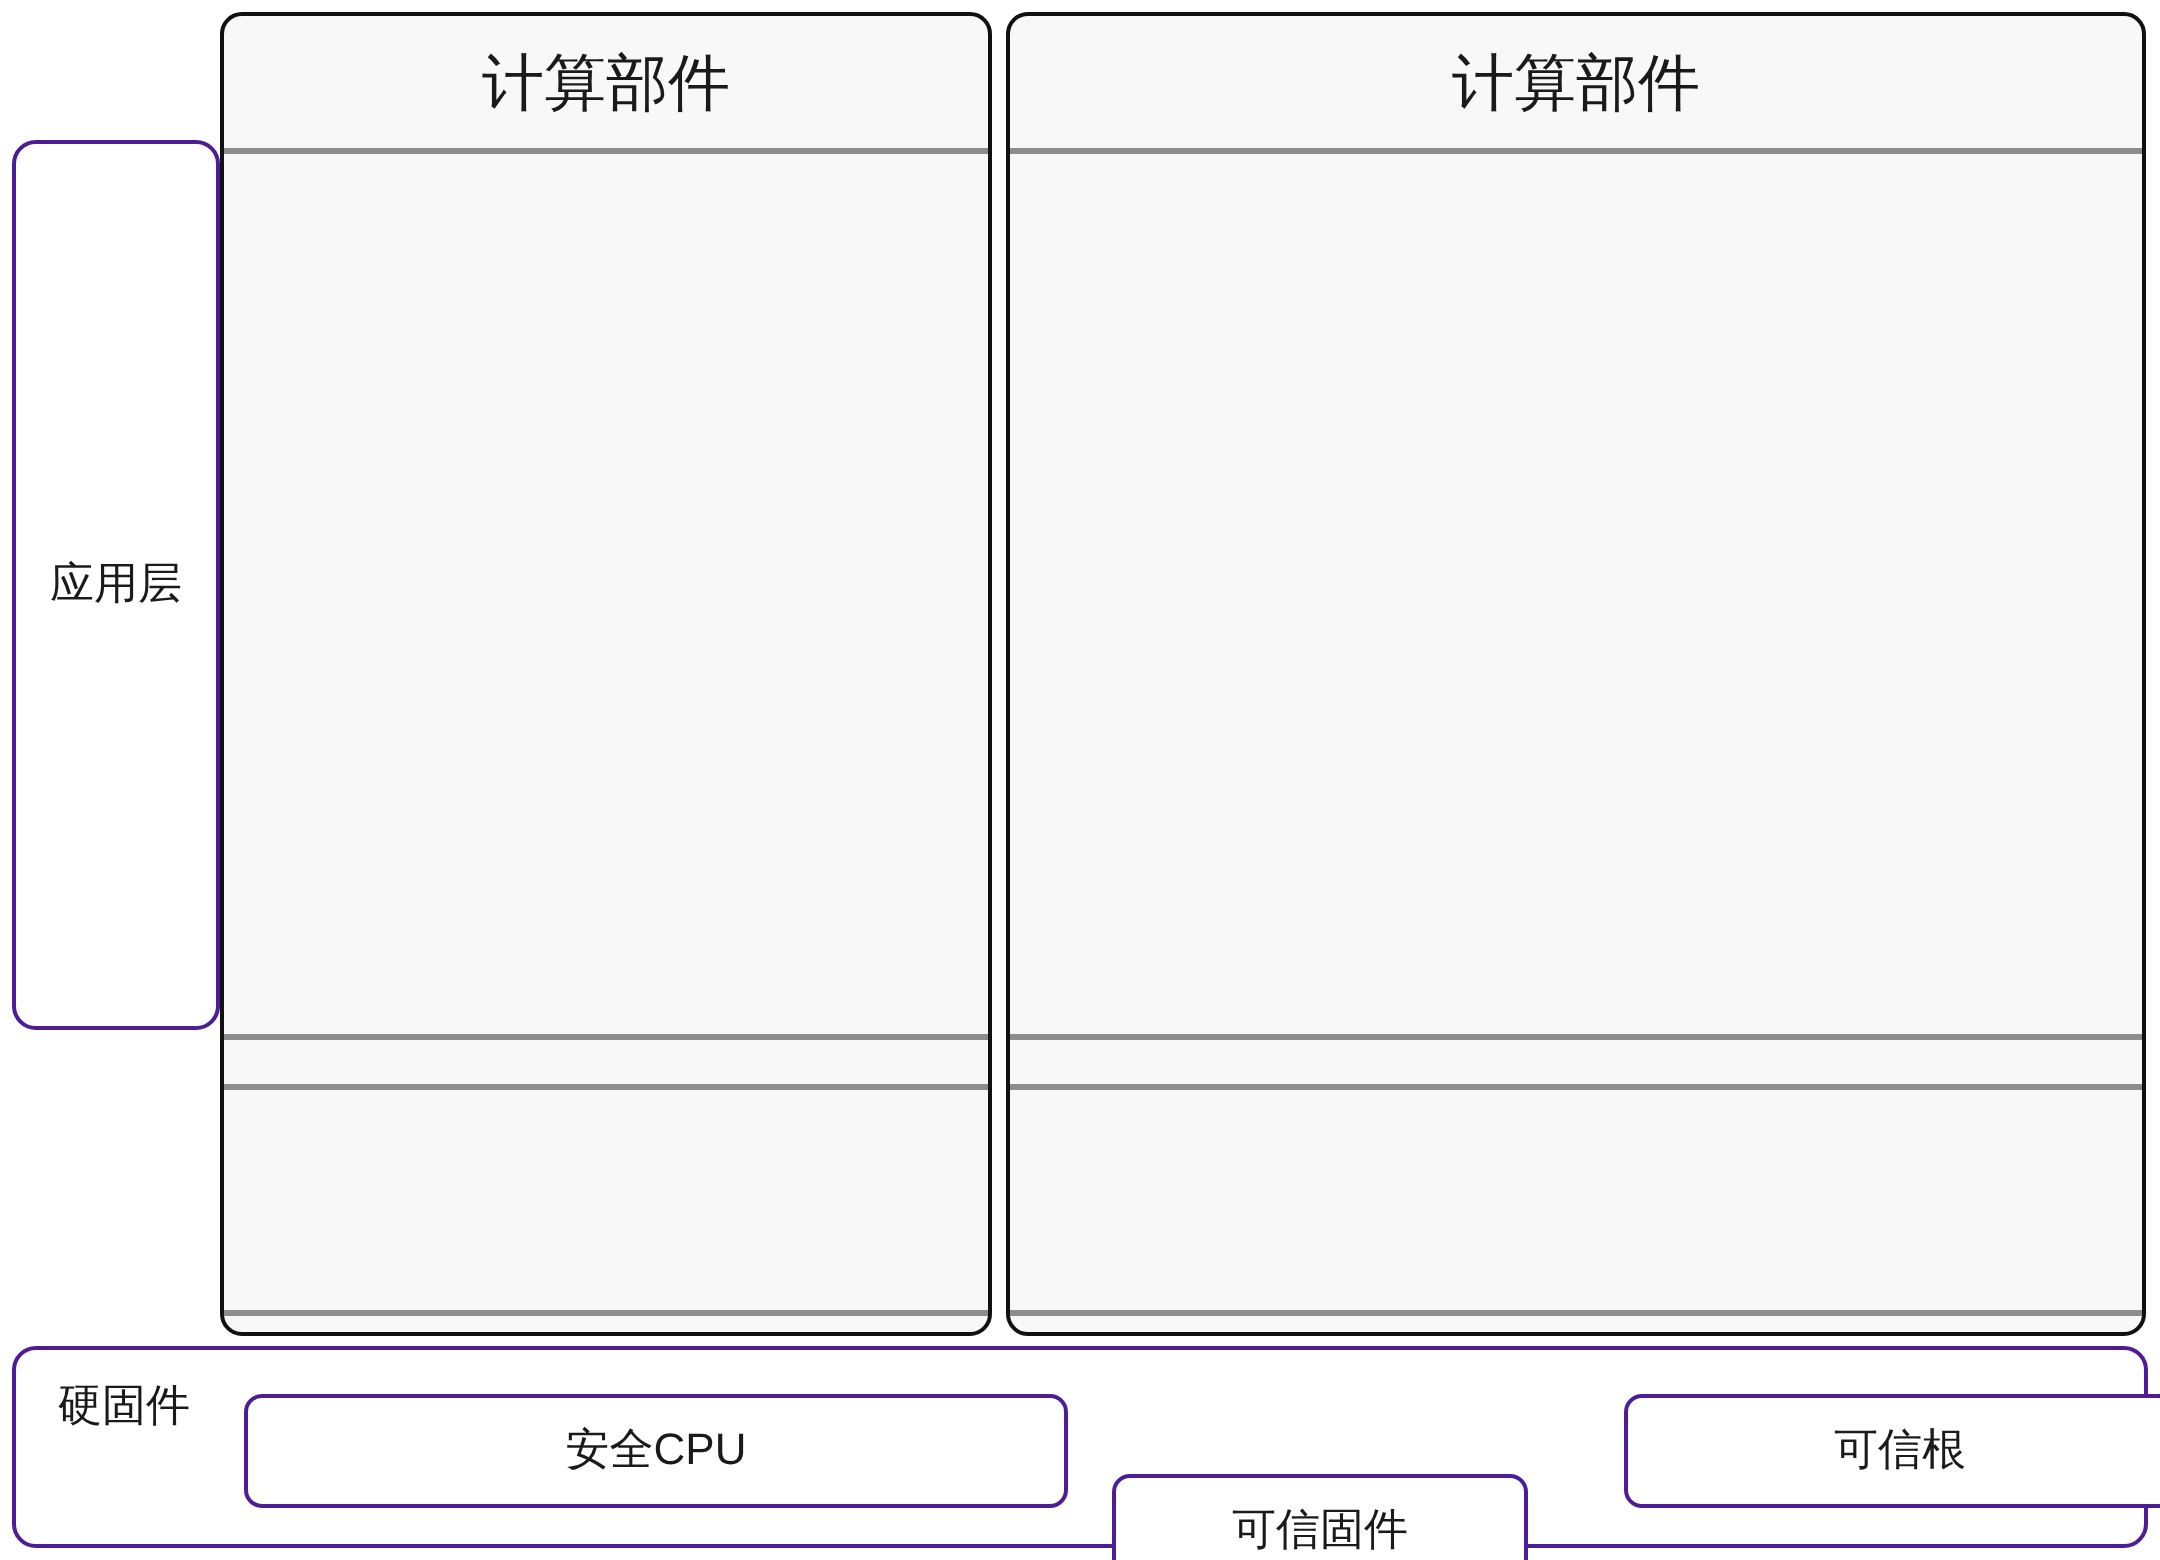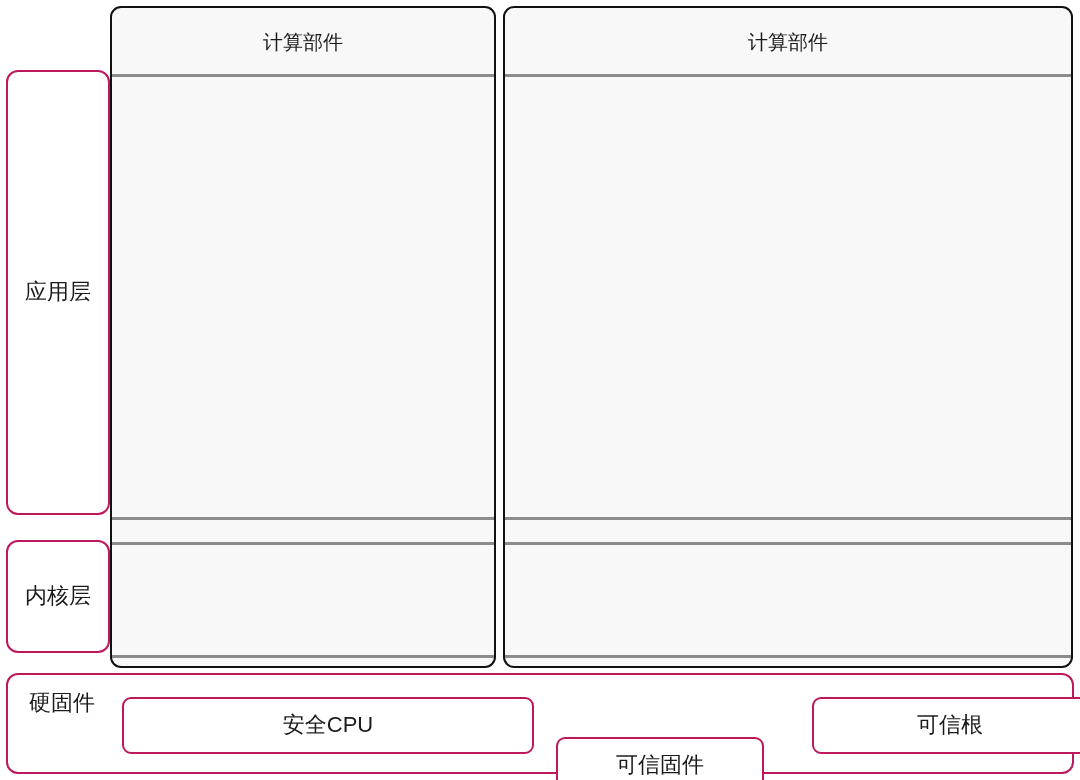--- a/index.html
+++ b/index.html
@@ -19,21 +19,21 @@
     position: absolute;
     left: 0; top: 0;
     width: 1080px;
     height: 780px;
   }
 
   
   .bx {
     position: absolute;
     box-sizing: border-box;
-    border: 2px solid #be185d;
+    border: 2px solid #4c1d95;
     border-radius: 9px;
     background: #ffffff;
     display: flex;
     align-items: center;
     justify-content: center;
     text-align: center;
     line-height: 1.22;
     white-space: pre-line;
   }
   .gray  { background: #d7d7d7; }
@@ -60,21 +60,21 @@
     z-index: 1;
   }
   .comp-title {
     position: absolute;
     left: 0; right: 0;
     top: 0;
     height: 68px;
     display: flex;
     align-items: center;
     justify-content: center;
-    font-size: 20px;
+    font-size: 31px;
     color: #1a1a1a;
   }
   .sep {
     position: absolute;
     left: 0; right: 0;
     height: 3px;
     background: #8c8c8c;
   }
 
   .t16 { font-size: 16px; }
@@ -102,21 +102,20 @@
   <div class="comp-shell" id="shell-protection" style="left:503px; top:6px; width:570px; height:662px;">
     <div class="comp-title">计算部件</div>
     <div class="sep" style="top:66px;"></div>
     <div class="sep" style="top:509px;"></div>
     <div class="sep" style="top:534px;"></div>
     <div class="sep" style="top:647px;"></div>
   </div>
 
   <div class="bx layer-label plain" style="left:6px; top:70px; width:104px; height:445px;">应用层</div>
 
-  <div class="bx layer-label plain" style="left:6px; top:540px; width:104px; height:113px;">内核层</div>
 
   <div class="bx blue" style="left:122px; top:84px; width:362px; height:418px; border-radius:11px;"></div>
 
   <div class="bx plain" style="left:140px; top:116px; width:152px; height:355px; border-radius:8px;"></div>
   <div class="bx plain two-line t20" style="left:142px; top:122px; width:148px; height:62px; border:none; background:transparent;">系统安全防护
 子系统</div>
 
   <div class="bx gray t16 two-line" style="left:158px; top:210px; width:119px; height:57px;">数据安全子
 系统</div>
   <div class="bx gray t16 two-line" style="left:158px; top:281px; width:119px; height:57px;">网络防护子

